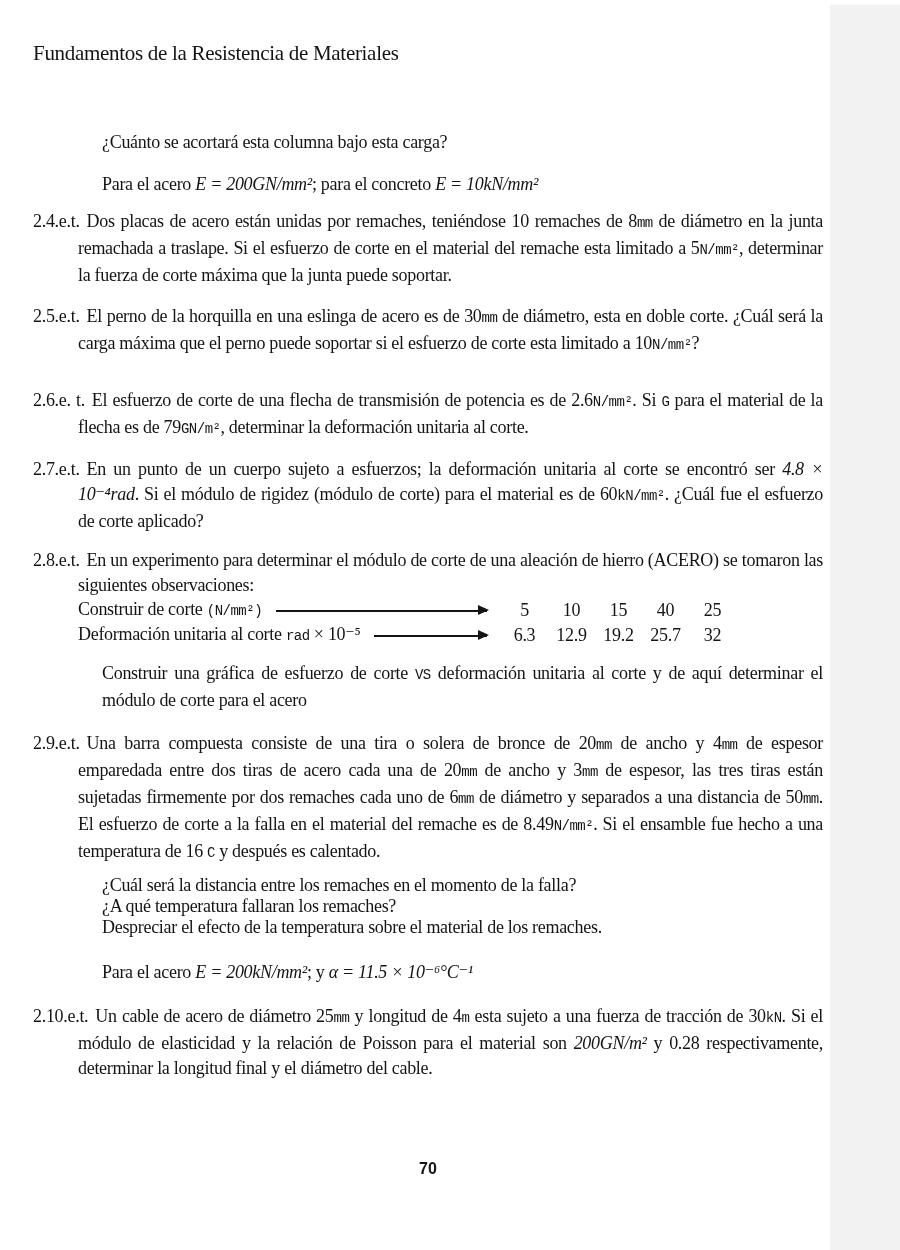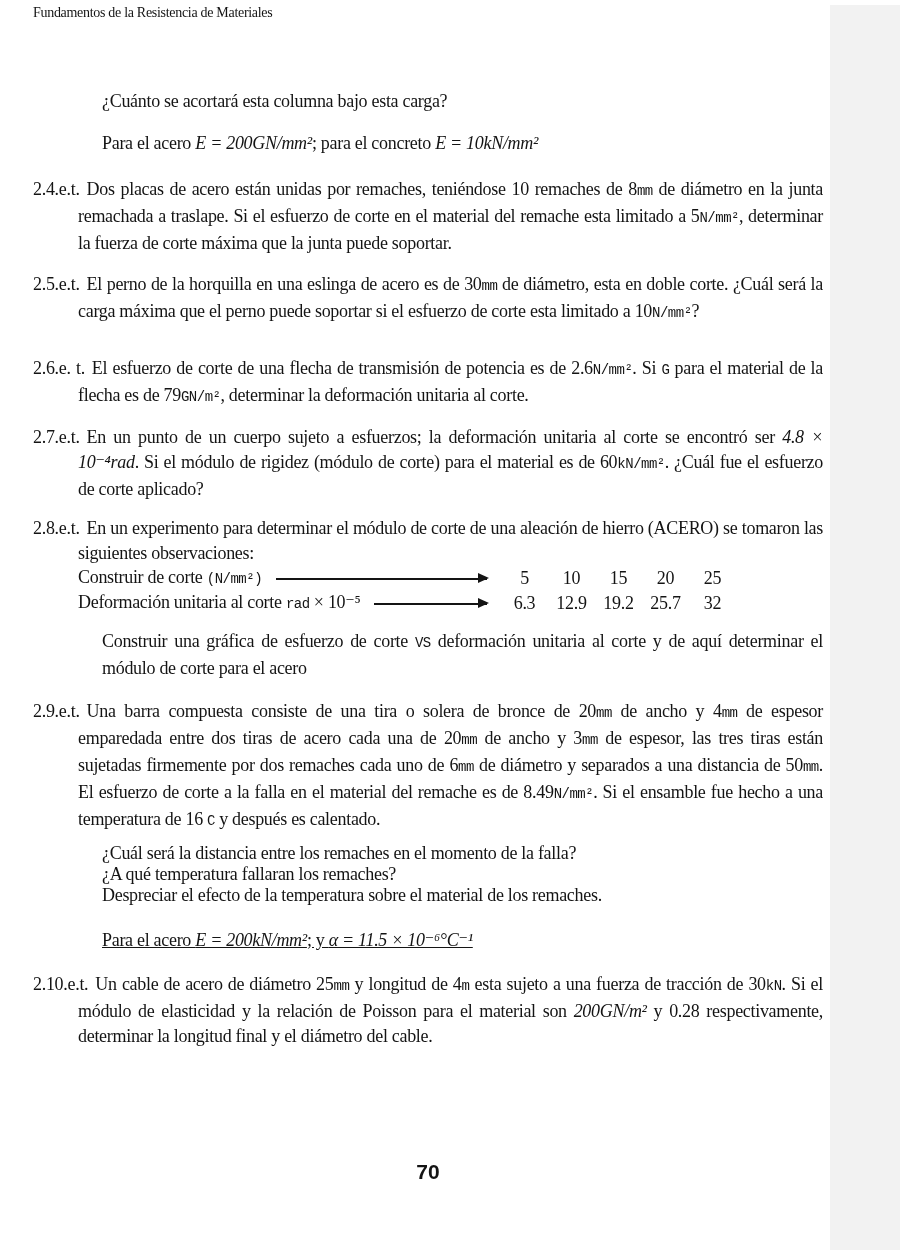--- a/index.html
+++ b/index.html
@@ -11,28 +11,28 @@
   }
   .page { position: relative; width: 900px; height: 1250px; overflow: hidden; background: #ffffff; }
   .side-strip {
     position: absolute; left: 830px; top: 5px; width: 70px; height: 1245px;
     background: #f2f2f2;
   }
   .content {
     position: absolute; left: 33px; top: 0; width: 790px;
     font-size: 18px; line-height: 25px; letter-spacing: -0.3px;
   }
-  .header { font-size: 14px; }
+  .header { margin-top: 41px; font-size: 21px; }
   .indent { margin-left: 69px; }
   .justify { text-align: justify; }
   .intro1 { margin-top: 64px; }
   .intro2 { margin-top: 17px; }
   .problem { padding-left: 45px; text-indent: -45px; text-align: justify; }
   .pnum { margin-right: 7px; }
-  .mt-p24 { margin-top: 21px; }
+  .mt-p24 { margin-top: 12px; }
   .mt-p25 { margin-top: 16px; }
   .mt-p26 { margin-top: 30px; }
   .mt-p27 { margin-top: 15px; }
   .mt-p28 { margin-top: 14px; }
   .mt-construir { margin-top: 13px; }
   .mt-p29 { margin-top: 18px; }
   .mt-questions { margin-top: 9px; }
   .mt-formulas { margin-top: 23px; }
   .mt-p210 { margin-top: 20px; }
   .seg-u {
@@ -48,25 +48,25 @@
   }
   .arrow::after {
     content: ""; position: absolute; right: -2px; top: -5px;
     border-left: 11px solid #141414;
     border-top: 5px solid transparent;
     border-bottom: 5px solid transparent;
   }
   .tvals { flex: none; width: 322px; display: flex; }
   .tvals span { width: 47px; text-align: center; }
   .qline { line-height: 21px; }
-  .fline { line-height: 23px; text-decoration: underline; }
+  .fline { line-height: 23px; }
   .page-number {
     position: absolute; top: 1160px; left: 33px; width: 790px;
     text-align: center; font-family: "Liberation Sans", sans-serif;
-    font-weight: bold; font-size: 21px;
+    font-weight: bold; font-size: 16px;
   }
 </style>
 </head>
 <body>
 
 <div class="page">
   <div class="side-strip"></div>
 
   <div class="content">
     <div class="header">Fundamentos de la Resistencia de Materiales</div>
@@ -84,21 +84,21 @@
 
     <div class="problem mt-p28"><span class="pnum">2.8.e.t.</span><span><span>En un experimento para determinar el módulo de corte de una aleación de hierro (ACERO) se tomaron las siguientes observaciones:</span></span></div>
 
     <div class="trow">
       <span class="tlabel"><span>Construir de corte </span><span class="seg-u">(N/mm²)</span></span>
       <span class="arrow"></span>
       <span class="tvals">
           <span>5</span>
           <span>10</span>
           <span>15</span>
-          <span>20</span>
+          <span>40</span>
           <span>25</span>
         </span>
     </div>
     <div class="trow">
       <span class="tlabel"><span>Deformación unitaria al corte </span><span class="seg-u">rad</span><span> × 10⁻⁵</span></span>
       <span class="arrow"></span>
       <span class="tvals">
           <span>6.3</span>
           <span>12.9</span>
           <span>19.2</span>

